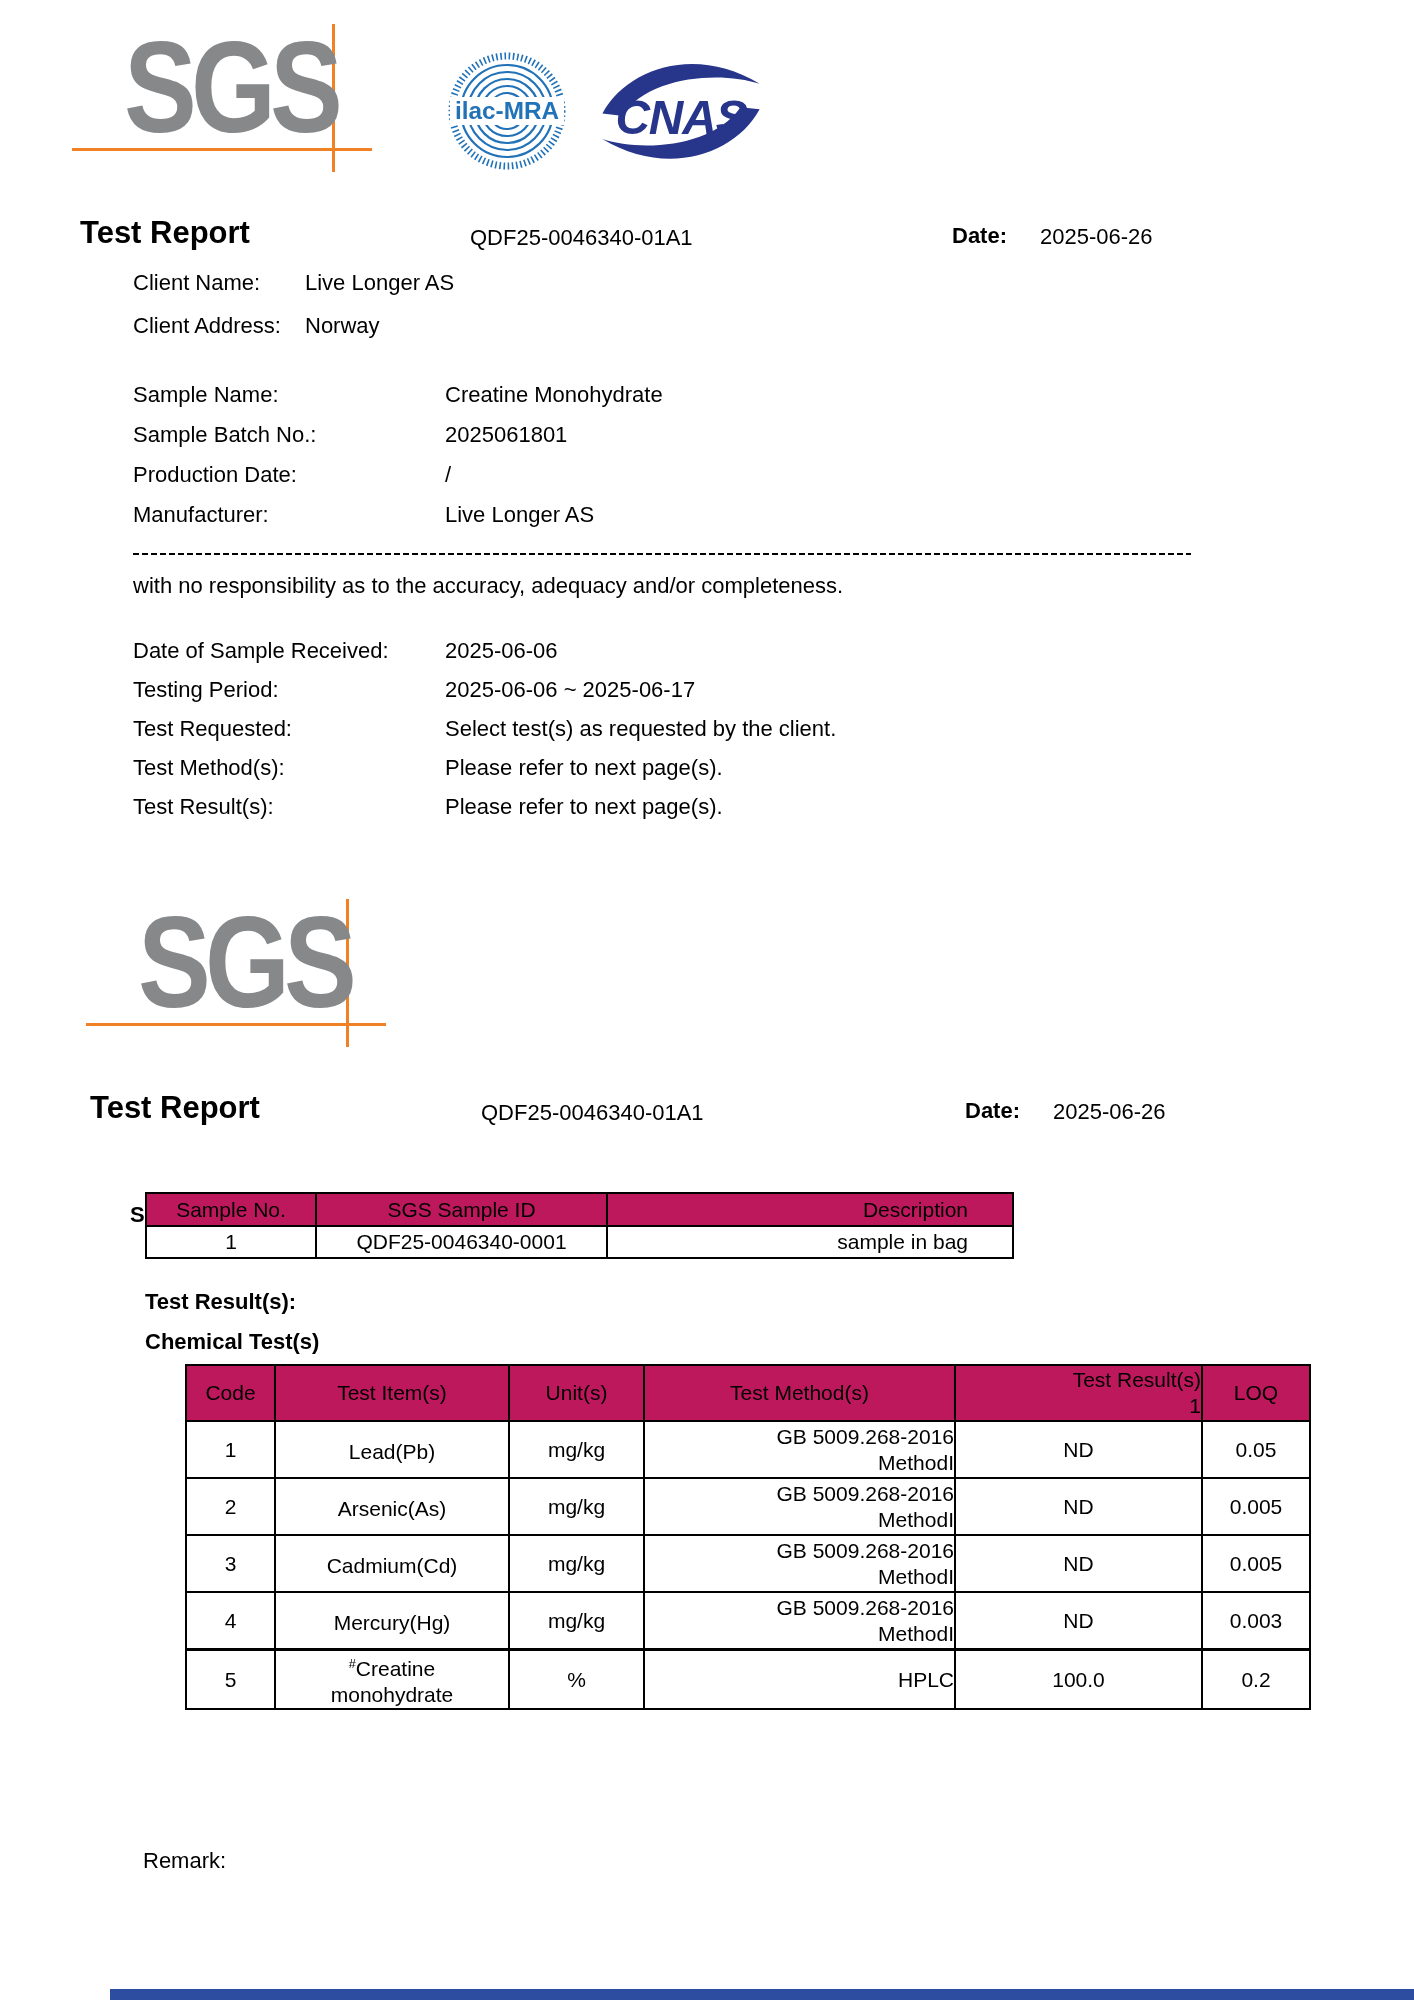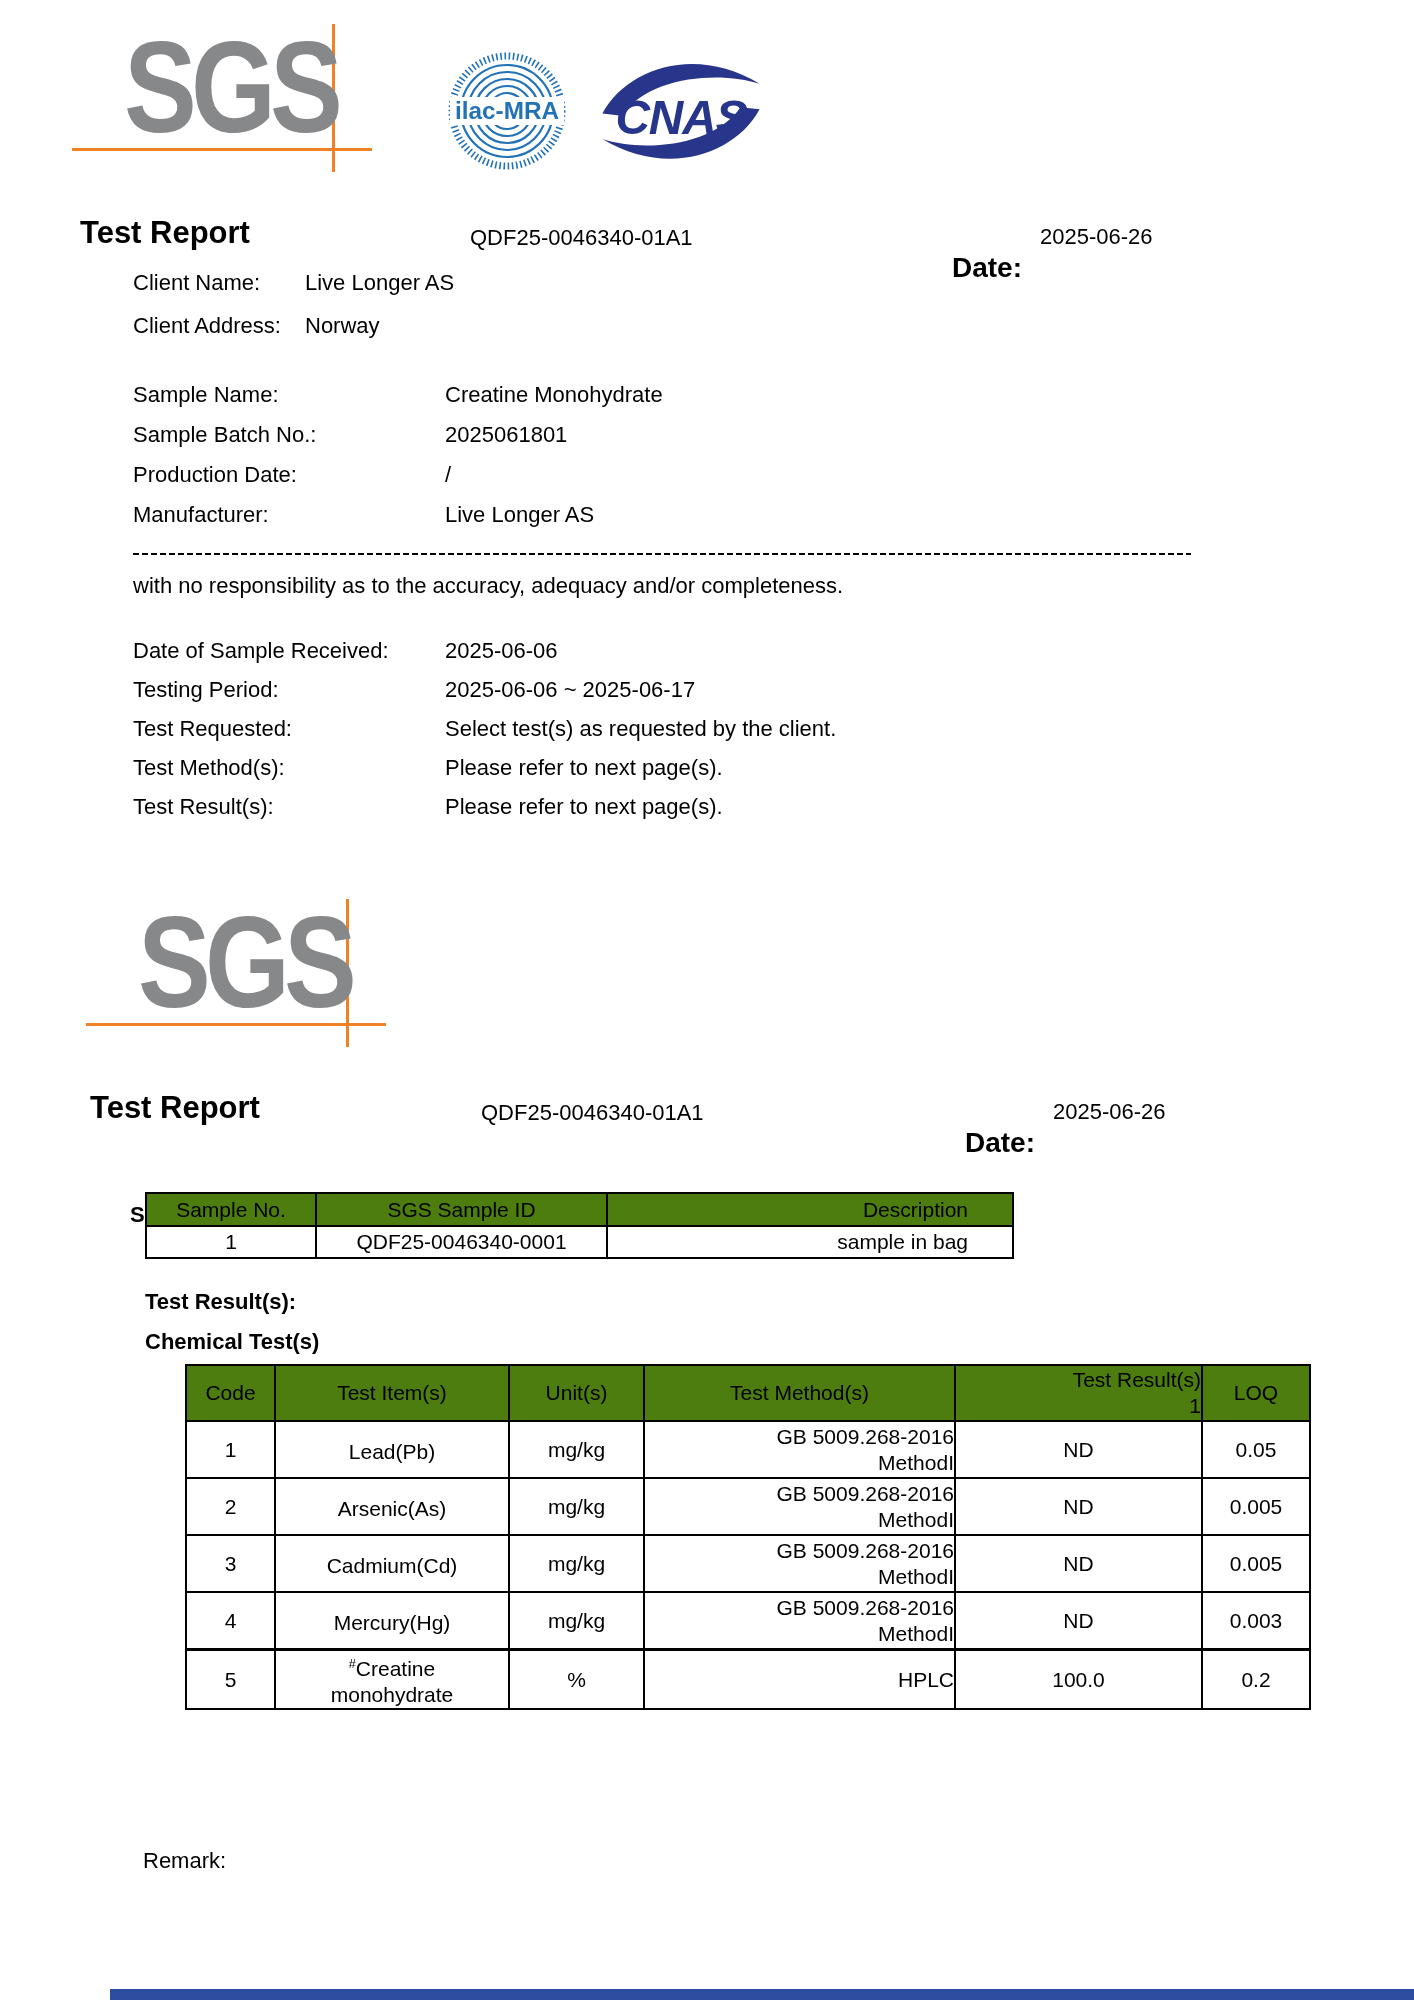--- a/index.html
+++ b/index.html
@@ -13,21 +13,21 @@
   .sgs-text {
     position:absolute; left:52px; top:-6px;
     font-size:130px; font-weight:bold; line-height:1; letter-spacing:-7px;
     color:#87888a; transform:scaleX(0.84); transform-origin:0 0;
   }
   .sgs-hline { position:absolute; left:0; top:120px; width:300px; height:3px; background:#f08125; }
   .sgs-vline { position:absolute; left:260px; top:-4px; width:3px; height:148px; background:#f08125; }
   
   .rpt-title { position:absolute; font-size:31px; font-weight:bold; }
   .rpt-no    { position:absolute; font-size:22px; }
-  .date-lbl  { position:absolute; font-size:28px; font-weight:bold;margin-top:29px; }
+  .date-lbl  { position:absolute; font-size:22px; font-weight:bold; }
   .date-val  { position:absolute; font-size:22px; }
   
   .lv-group  { position:absolute; left:133px; font-size:22px; }
   .lv-row    { position:relative; }
   .lv-label  { position:absolute; left:0; white-space:nowrap; }
   .lv-value  { position:absolute; white-space:nowrap; }
   .g-client .lv-row { height:43px; }
   .g-client .lv-value { left:172px; }
   .g-sample .lv-row { height:40px; }
   .g-sample .lv-value { left:312px; }
@@ -38,21 +38,21 @@
     position:absolute; left:133px; top:553px; width:1058px; height:2px;
     background:repeating-linear-gradient(90deg,#000 0 6px,transparent 6px 9px);
   }
   .disclaimer { position:absolute; left:133px; top:572px; width:1090px;
     font-size:22px; line-height:28px; }
   .sec-heading { position:absolute; font-size:22px; font-weight:bold; }
   
   table { border-collapse:collapse; table-layout:fixed; font-size:21px; }
   th, td { border:2px solid #000; text-align:center; vertical-align:middle;
     padding:0; font-weight:normal; line-height:26px; overflow:hidden; }
-  thead th { background:#4d7c0f; }
+  thead th { background:#be185d; }
   .pre { white-space:pre-line;text-align:right; }
   #sample-table { position:absolute; left:145px; top:1192px; }
   #sample-table th { height:31px; }
   #sample-table td { height:30px; }
   #sample-table .desc-col { text-align:right; padding-right:44px; }
   #chem-table { position:absolute; left:146px; top:1364px;margin-left:39px; }
   #chem-table th { height:54px; }
   #chem-table td { height:55px; }
   #chem-table tbody tr:last-child td { border-top-width:3px; height:56px; }
   #chem-table sup { font-size:60%; }

